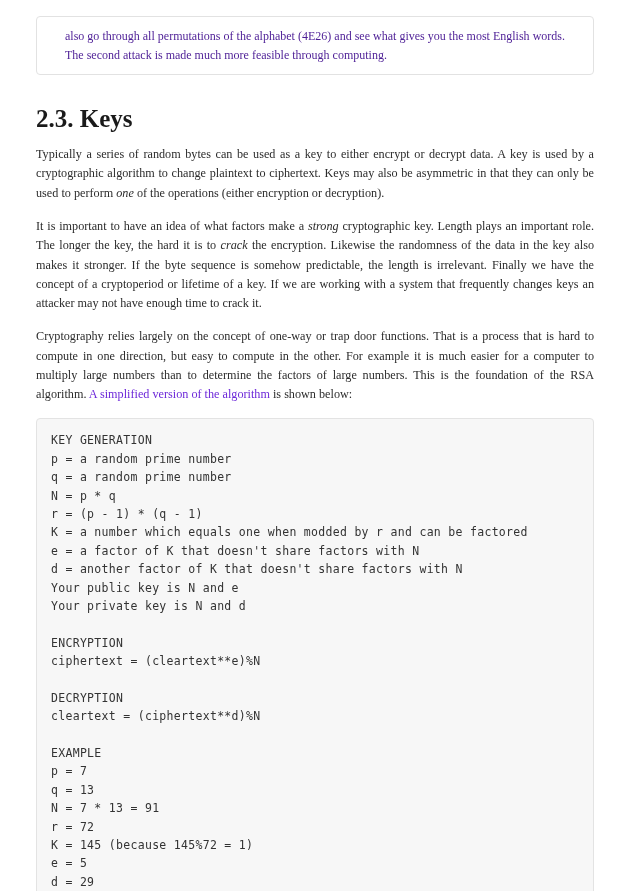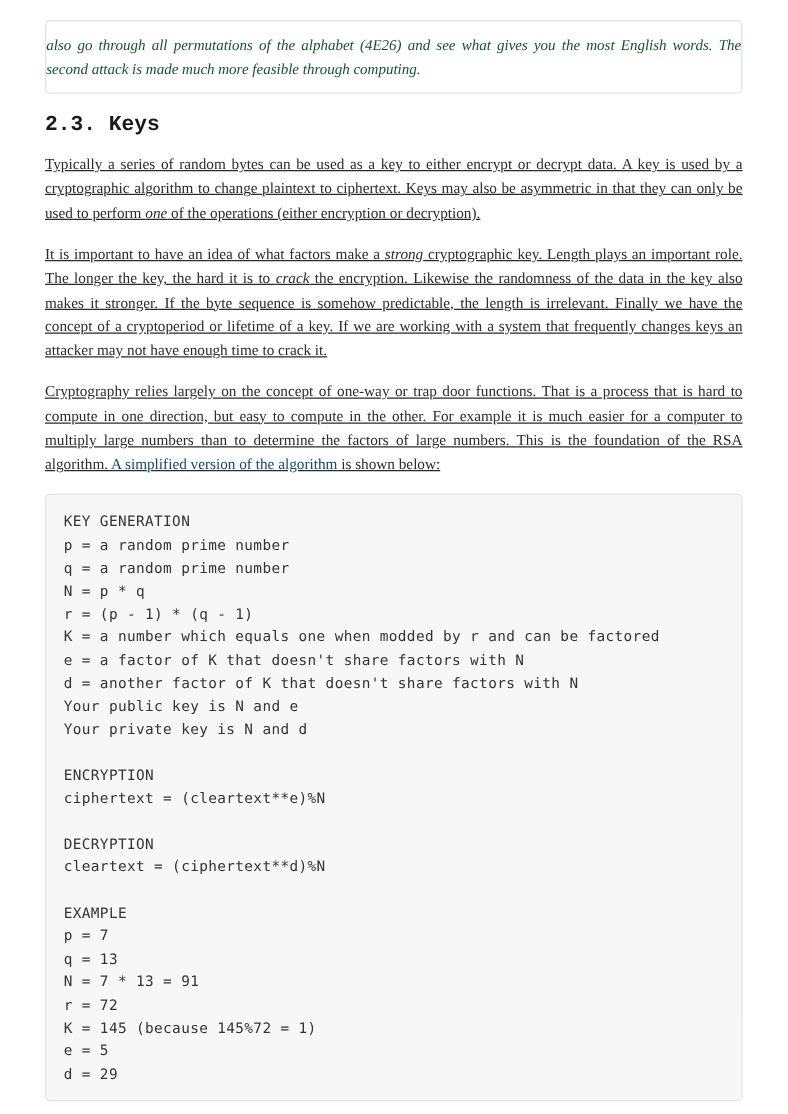--- a/index.html
+++ b/index.html
@@ -13,48 +13,46 @@
     box-sizing: border-box;
     width: 630px;
     min-height: 891px;
     padding: 0 36px 30px 36px;
     position: relative;
     background: #ffffff;
   }
   .note-box {
     border: 1px solid #e2e2e2;
     border-radius: 4px;
-    padding: 10px 0;
+    padding: 10px 28px;
     font-size: 12px;
     line-height: 1.55;
-    color: #14532d;
+    color: #4c1d95;
     text-align: justify;
     margin-top: 16px;
-    font-style: italic;
   }
   h2.section {
-    font-family: Liberation Mono, monospace;
+    font-family: Liberation Serif, serif;
     font-weight: 700;
-    font-size: 17px;
+    font-size: 25px;
     color: #1a1a1a;
-    margin: 16px 0 12px 0;
+    margin: 30px 0 12px 0;
   }
   p.body {
     font-size: 12.2px;
     line-height: 1.58;
     text-align: justify;
     margin: 0 0 14px 0;
     color: #2b2b2b;
-    text-decoration: underline;
   }
   em {
     font-style: italic;
   }
   a.link {
-    color: #0c4a6e;
+    color: #6d28d9;
     text-decoration: none;
   }
   .code-block {
     background: #f7f7f7;
     border: 1px solid #e3e3e3;
     border-radius: 4px;
     padding: 12px 14px;
     font-family: 'Menlo', 'Consolas', 'DejaVu Sans Mono', monospace;
     font-size: 11.5px;
     line-height: 1.6;

